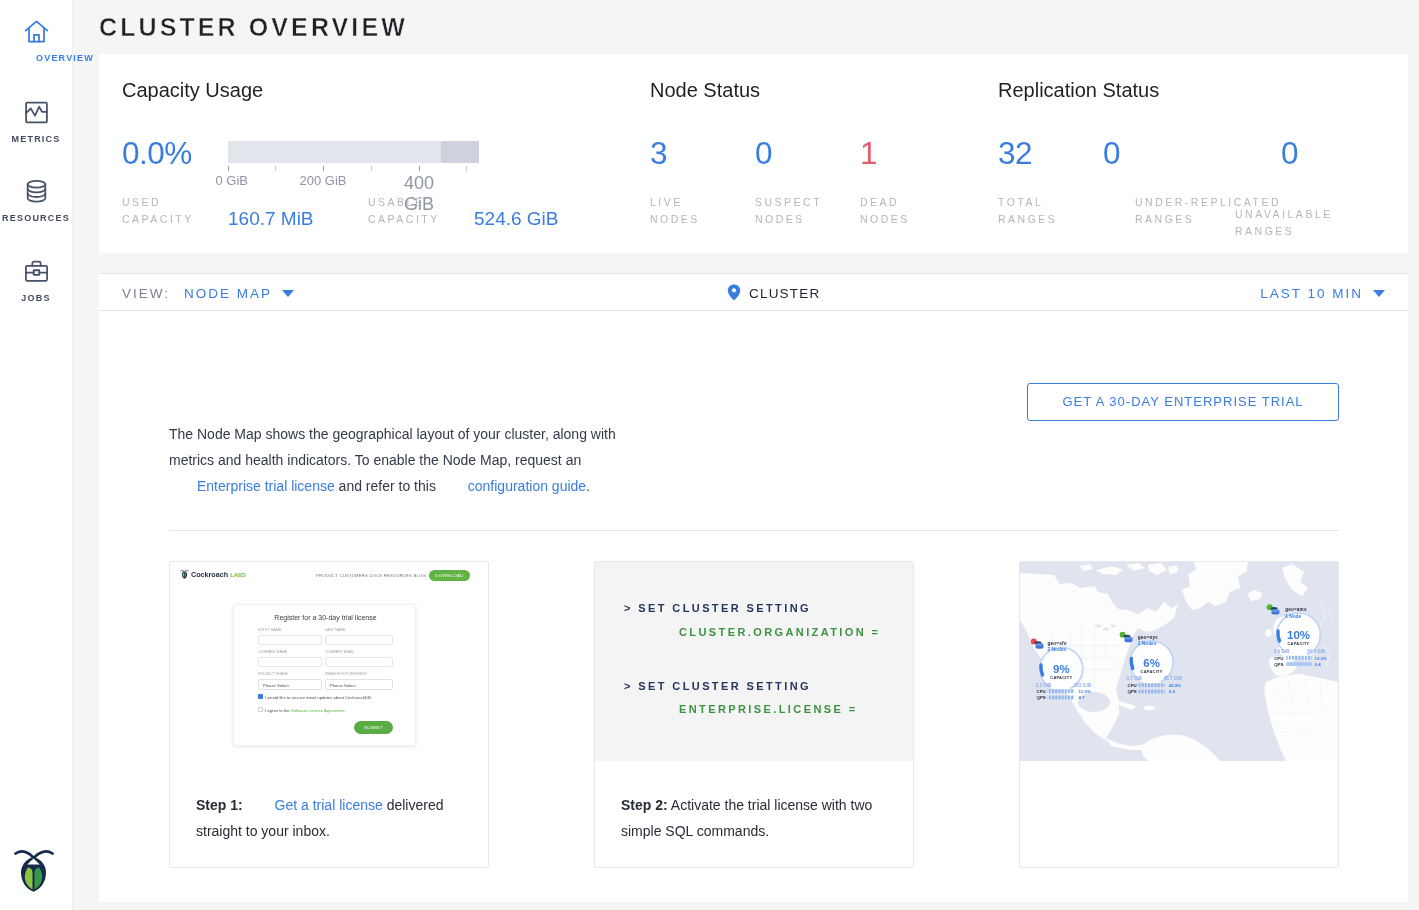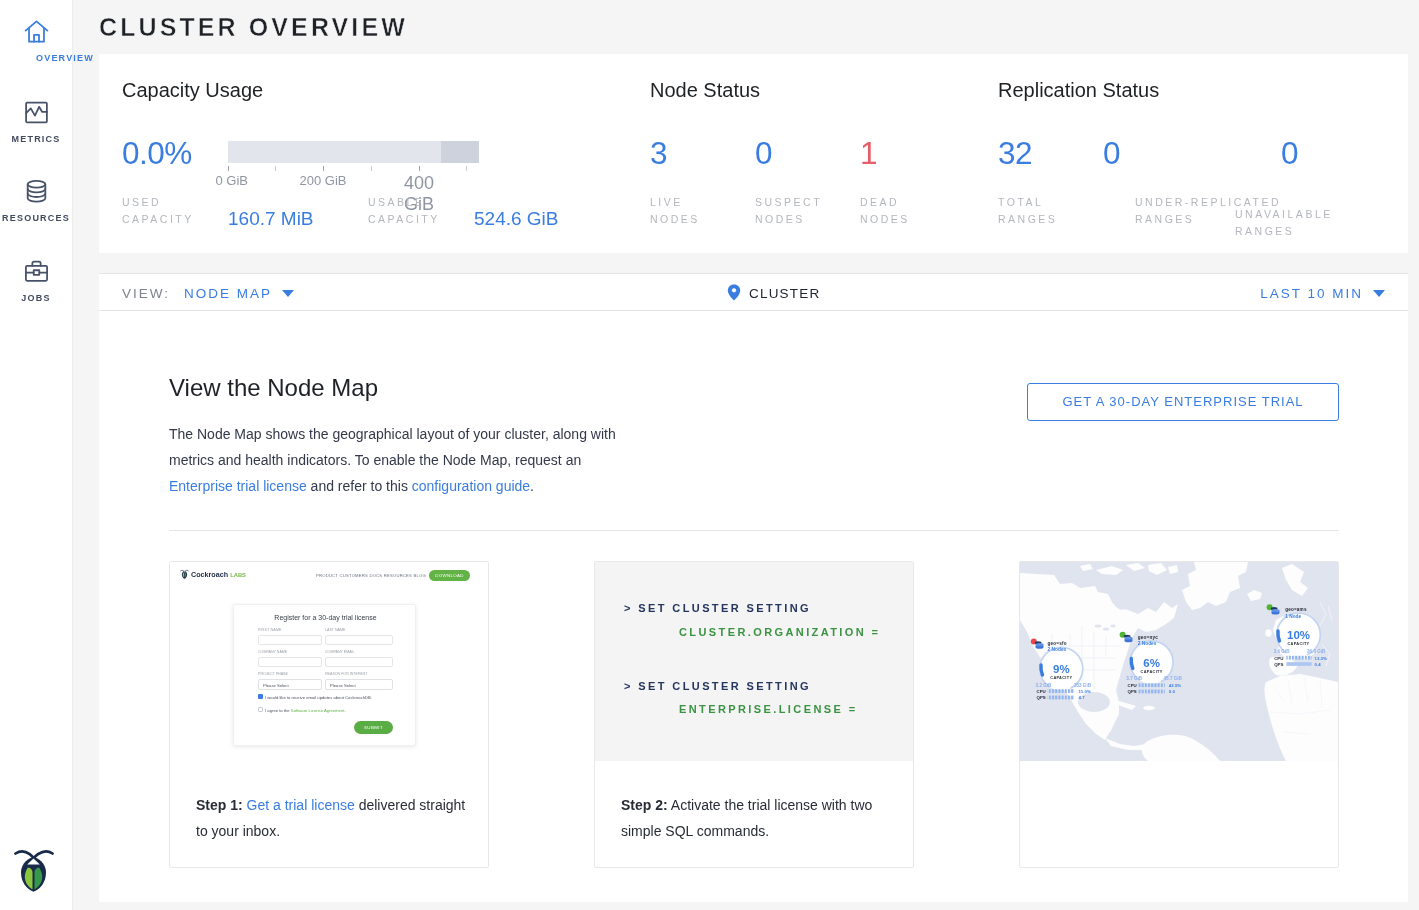--- a/index.html
+++ b/index.html
@@ -14,21 +14,21 @@
 .panel { position:absolute; background:#fff; }
 #stats { left:26px; top:54px; width:1309px; height:199px; }
 .sect-title { position:absolute; font-size:20px; color:#1e2124; }
 .bignum { position:absolute; font-size:31.5px; letter-spacing:-0.5px; color:#3a7de1; }
 .bignum.red { color:#e35f6b; }
 .smalllbl { position:absolute; font-size:10.5px; letter-spacing:2.5px; color:#b3b6bc; line-height:16.5px; text-transform:uppercase; }
 .midnum { position:absolute; font-size:19px; color:#3a7de1; }
 #viewbar { left:26px; top:273px; width:1309px; height:38px; border-top:1px solid #e4e4e4; border-bottom:1px solid #e4e4e4; }
 #mainpanel { left:26px; top:311px; width:1309px; height:591px; }
 .blue { color:#3a7de1; }
-.bluelink { color:#3a7de1; }
+.bluelink { color:#3a7de1;margin-left:28px; }
 .caret { display:inline-block; width:0; height:0; border-left:6px solid transparent; border-right:6px solid transparent; border-top:7px solid #3a7de1; vertical-align:middle; margin-left:10px; margin-bottom:2px; }
 .vb-item { position:absolute; top:0; height:39px; line-height:39px; font-size:13.5px; letter-spacing:2px; }
 .card { position:absolute; top:250px; width:320px; height:307px; background:#fff; border:1px solid #e8e8e8; border-radius:2px; }
 .cap { position:absolute; left:26px; top:230px; width:270px; font-size:14px; line-height:26px; color:#282c35; }
 .cap b { font-weight:bold; }
 </style>
 </head>
 <body>
 
 <div class="sidebar">
@@ -132,21 +132,20 @@
     <div class="vb-item blue" style="left:85px;">NODE MAP<span class="caret"></span></div>
     <div class="vb-item" style="left:628px; color:#22262e; letter-spacing:1.2px;">
       <svg width="14" height="17" viewBox="0 0 14 17" style="vertical-align:-3px; margin-right:8px;">
         <path d="M7 0.5 C3.4 0.5 0.8 3.1 0.8 6.5 C0.8 11 7 16.5 7 16.5 C7 16.5 13.2 11 13.2 6.5 C13.2 3.1 10.6 0.5 7 0.5 Z" fill="#3a7de1"></path>
         <circle cx="7" cy="6.3" r="2.1" fill="#fff"></circle>
       </svg>CLUSTER</div>
     <div class="vb-item blue" style="right:23px;">LAST 10 MIN<span class="caret"></span></div>
   </div>
 
   <div class="panel" id="mainpanel">
-    <div style="position:absolute; left:70px; top:63px; font-size:24px; color:#1e2126;">View the Node Map</div>
     <div style="position:absolute; left:70px; top:110px; width:460px; font-size:14px; line-height:26px; color:#33394a;">
       The Node Map shows the geographical layout of your cluster, along with
       metrics and health indicators. To enable the Node Map, request an
       <span class="bluelink">Enterprise trial license</span> and refer to this <span class="bluelink">configuration guide</span>.
     </div>
     <div style="position:absolute; left:928px; top:72px; width:312px; height:38px; border:1px solid #3a7de1; border-radius:3px; line-height:36px; text-align:center; font-size:13px; letter-spacing:1px; color:#3a7de1;">GET A 30-DAY ENTERPRISE TRIAL</div>
     <div style="position:absolute; left:70px; top:219px; width:1170px; height:1px; background:#e5e5e5;"></div>
 
     <div class="card" id="card1" style="left:70px;">
 

